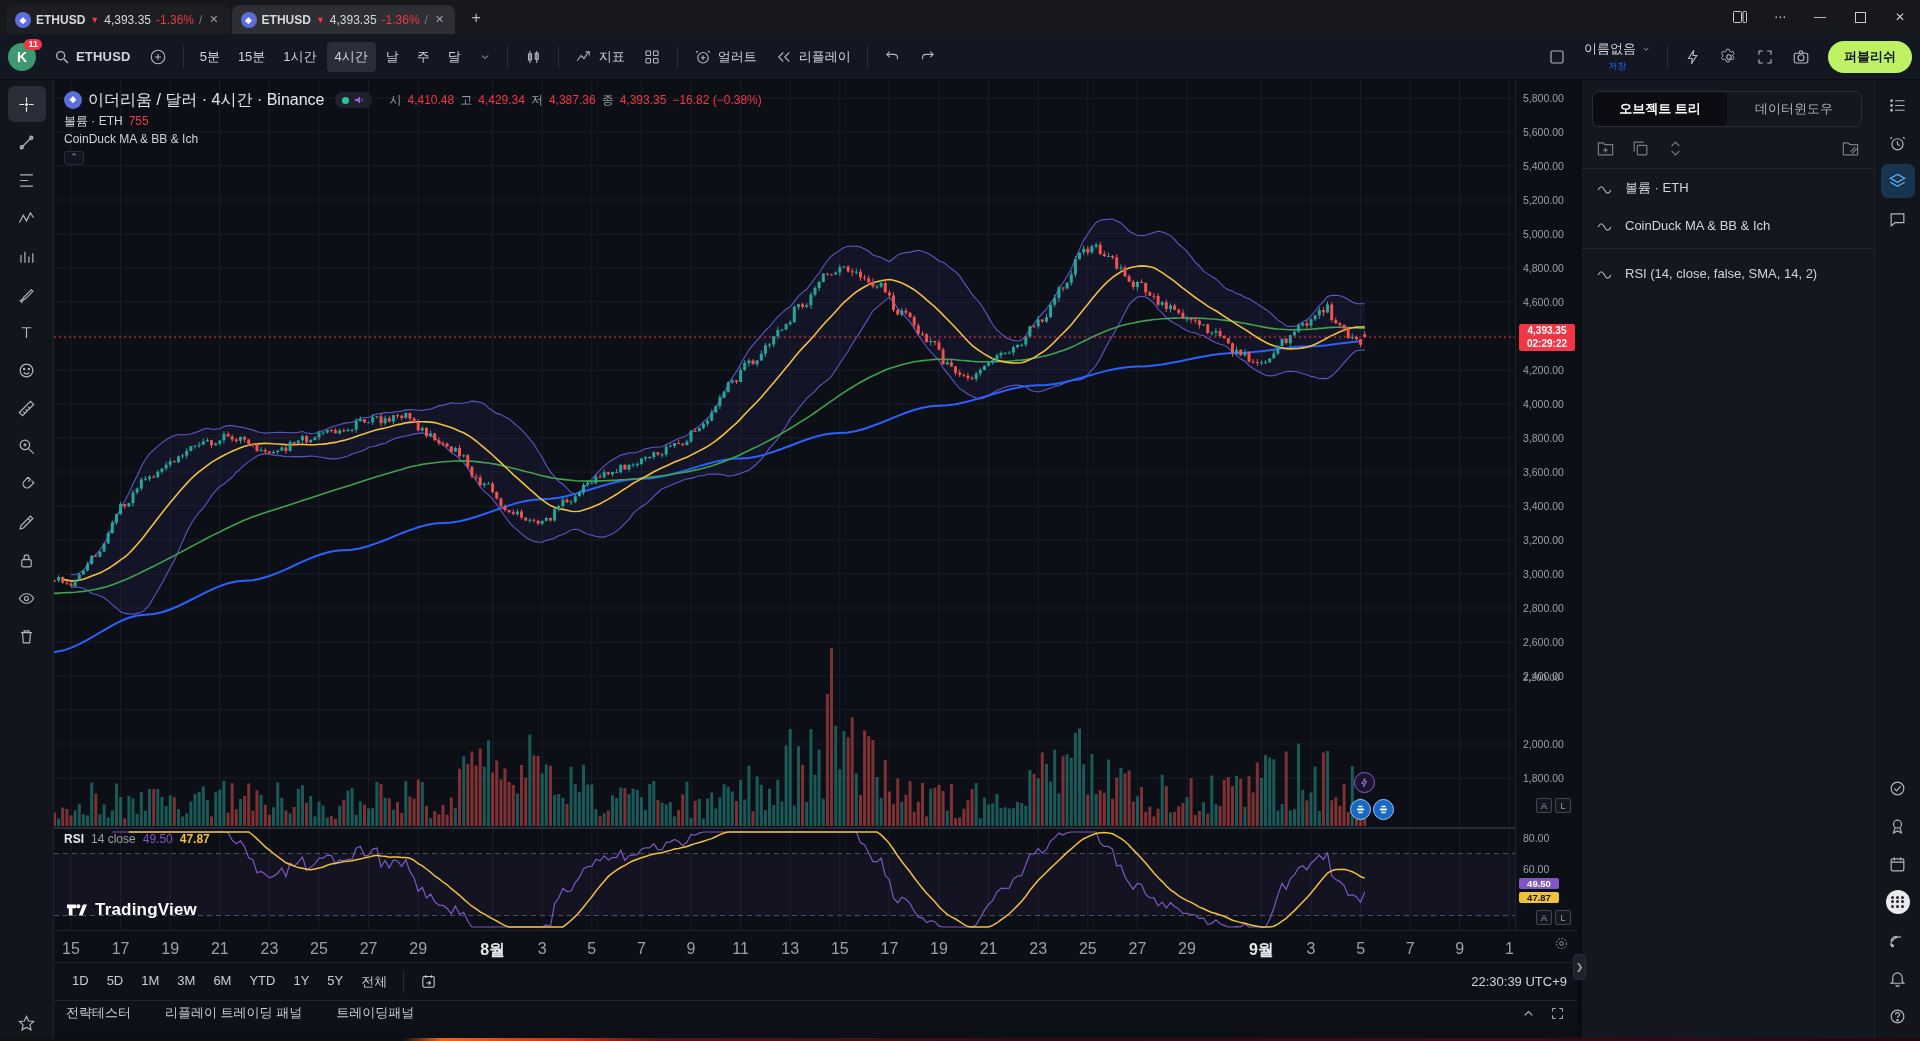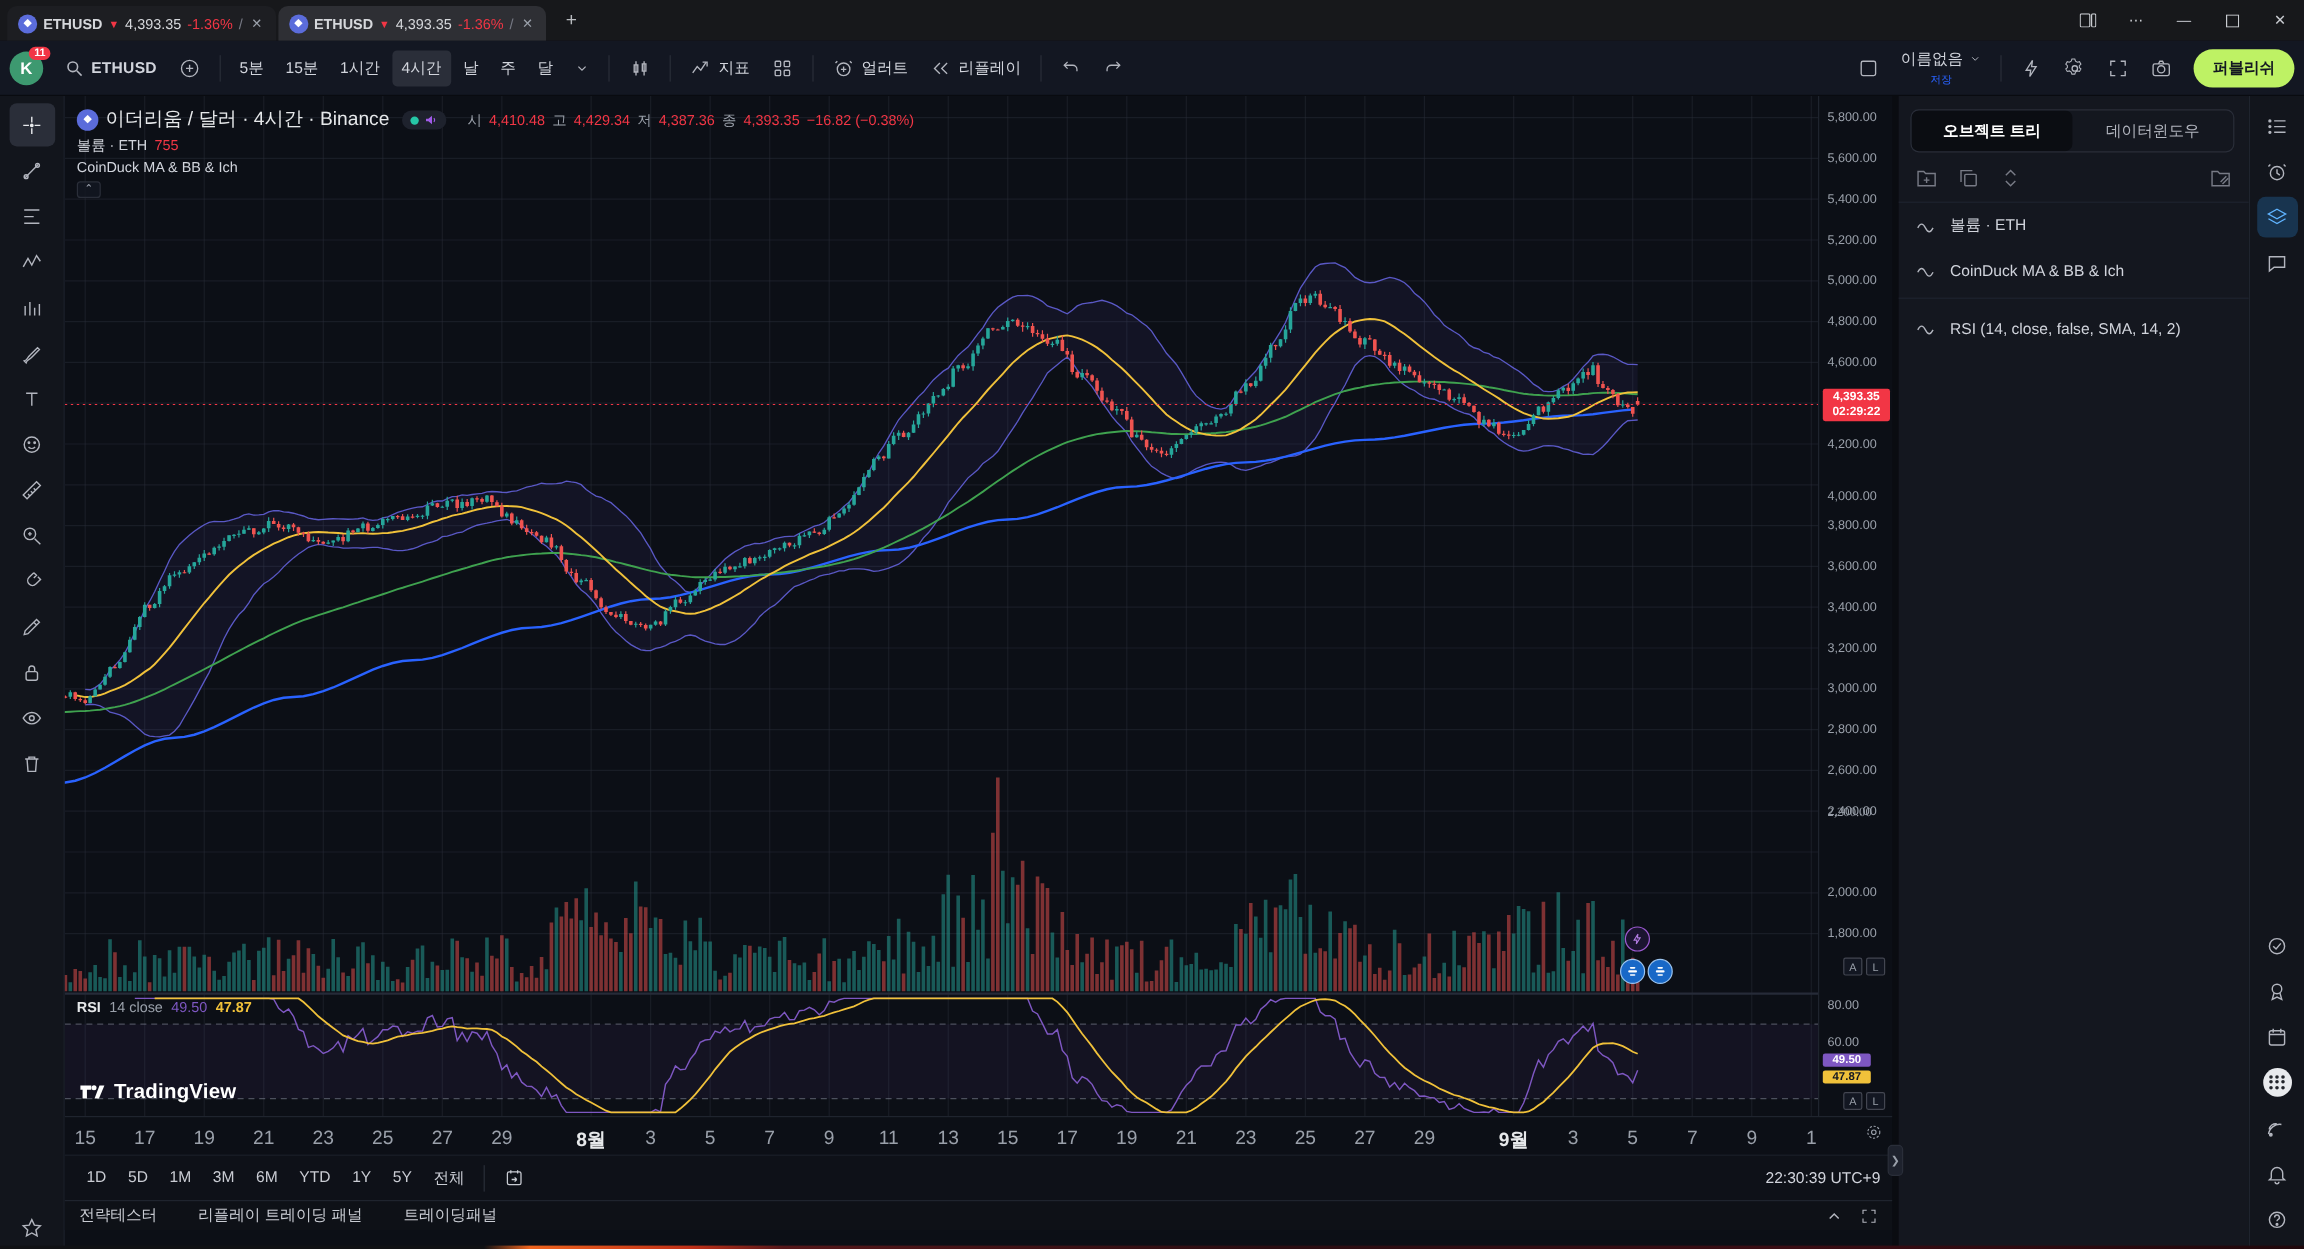--- a/index.html
+++ b/index.html
@@ -563,21 +563,21 @@
             <div class="albtn">L</div>
           </div>
         <div class="ptick" style="top: 12px;">5,800.00</div>
             <div class="ptick" style="top: 46px;">5,600.00</div>
             <div class="ptick" style="top: 80px;">5,400.00</div>
             <div class="ptick" style="top: 114px;">5,200.00</div>
             <div class="ptick" style="top: 148px;">5,000.00</div>
             <div class="ptick" style="top: 182px;">4,800.00</div>
             <div class="ptick" style="top: 216px;">4,600.00</div>
             <div class="ptick" style="top: 284px;">4,200.00</div>
-            <div class="ptick" style="top: 328px;">4,000.00</div>
+            <div class="ptick" style="top: 318px;">4,000.00</div>
             <div class="ptick" style="top: 352px;">3,800.00</div>
             <div class="ptick" style="top: 386px;">3,600.00</div>
             <div class="ptick" style="top: 420px;">3,400.00</div>
             <div class="ptick" style="top: 454px;">3,200.00</div>
             <div class="ptick" style="top: 488px;">3,000.00</div>
             <div class="ptick" style="top: 522px;">2,800.00</div>
             <div class="ptick" style="top: 556px;">2,600.00</div>
             <div class="ptick" style="top: 590px; text-align: center;">2,400.00</div>
             <div class="ptick" style="top: 592px; font-family: Liberation Serif, serif;">2,200.00</div>
             <div class="ptick" style="top: 658px;">2,000.00</div>

